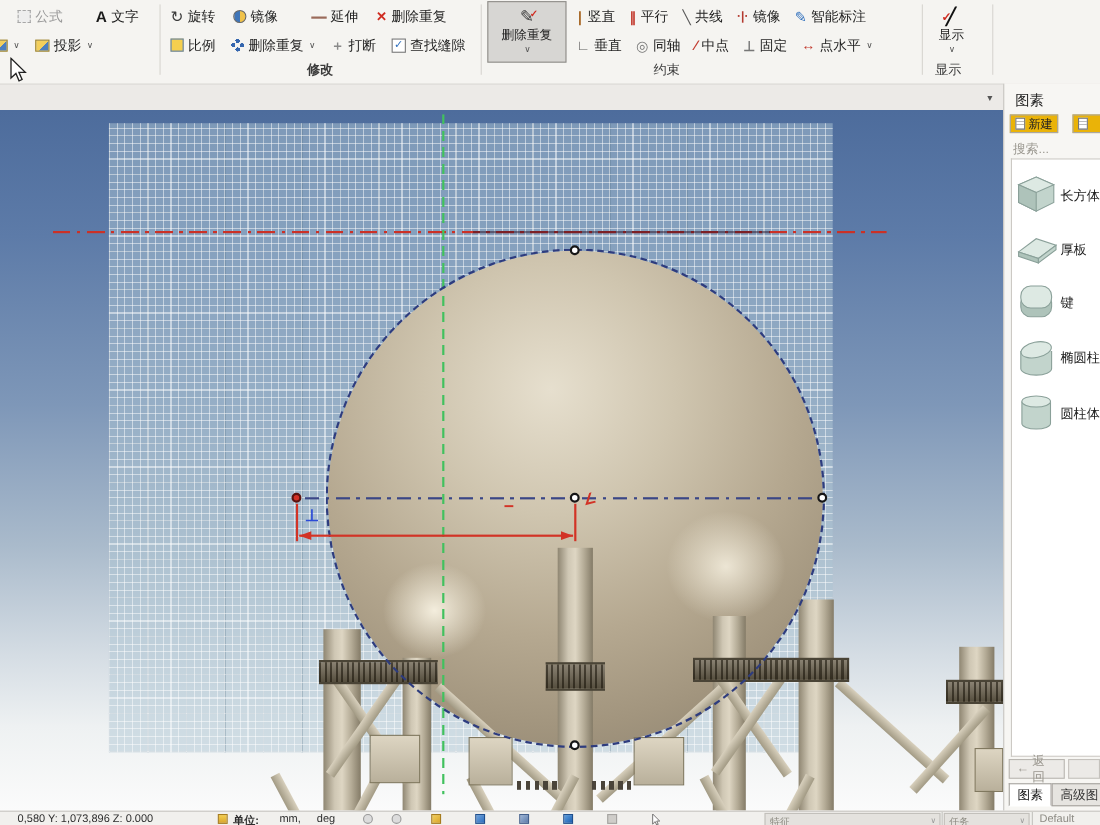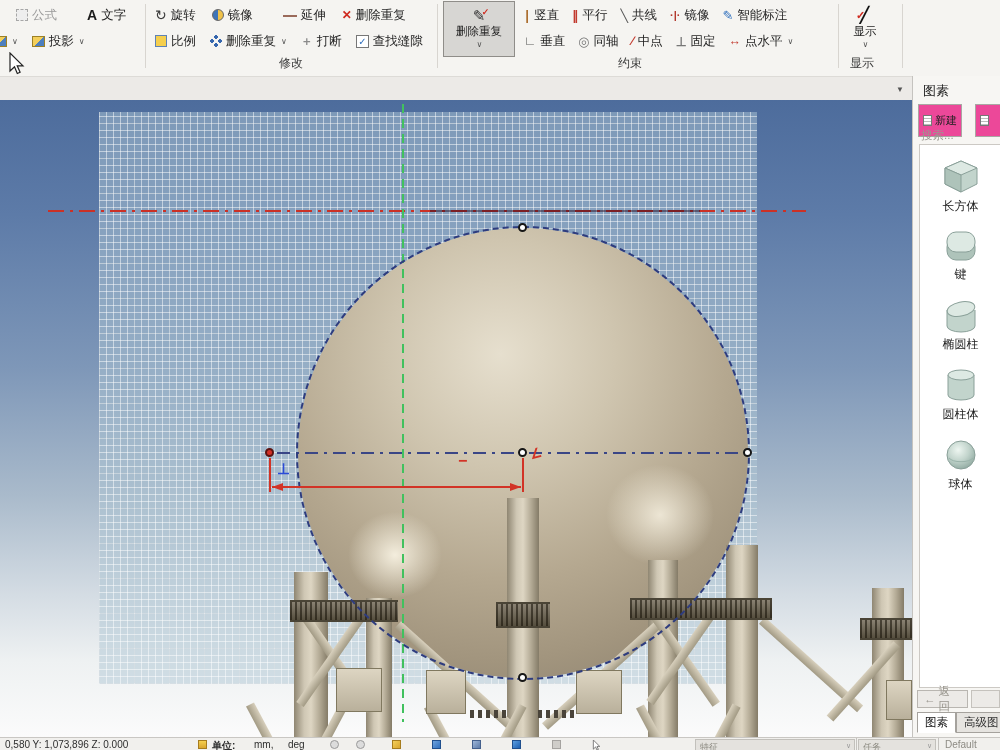--- a/index.html
+++ b/index.html
@@ -95,26 +95,26 @@
   
   .col { background:linear-gradient(90deg,#8f8672 0%,#cfc7b4 30%,#ded6c3 50%,#b4ab96 75%,#847b67 100%); z-index:12; }
   .brace { height:9px; background:linear-gradient(180deg,#d8d0bd,#a29a84); transform-origin:left center; z-index:12; }
   .serr { background-image:repeating-linear-gradient(90deg, rgba(20,15,5,.55) 0 2px, rgba(0,0,0,0) 2px 5px), linear-gradient(180deg,#8a8273,#554e3e); z-index:13; border-top:2px solid #4a4436; border-bottom:2px solid #4a4436; }
   .jbox { background:linear-gradient(180deg,#ddd5c2,#b9b09b); border:1px solid #80785f; z-index:14; }
   .bolts { background:repeating-linear-gradient(90deg,#4a443a 0 4px, rgba(0,0,0,0) 4px 8px); z-index:14; }
 
   
   .panel { left:912px; top:76px; width:88px; height:661px; background:#f7f6f3; border-left:1px solid #c5c3bf; overflow:hidden; }
   .panel-title { position:absolute; left:10px; top:6px; font-size:13px; color:#1e1e1e; }
-  .pbtn { position:absolute; top:28px; height:33px; display:flex; align-items:center; gap:3px; background:#ec4899; border:1px solid #a9a7a3; font-size:11px; color:#222; padding:0 4px; }
+  .pbtn { position:absolute; top:28px; height:17px; display:flex; align-items:center; gap:3px; background:#eab308; border:1px solid #a9a7a3; font-size:11px; color:#222; padding:0 4px; }
   .sheet-ic { width:9px; height:11px; background:#fff; border:1px solid #777;
     background-image:repeating-linear-gradient(0deg,#bbb 0 1px, rgba(0,0,0,0) 1px 3px); }
   .psearch { position:absolute; left:8px; top:52px; font-size:11.5px; color:#9b9890; }
   .plist { position:absolute; left:6px; top:68px; width:82px; height:544px; background:#fff; border:1px solid #ccc9c4; border-right:none; }
-  .pitem { display:flex; flex-direction:column; align-items:center; margin-top:13px; }
+  .pitem { display:flex; align-items:center; margin-top:13px; }
   .pitem .lbl { font-size:12px; color:#1c1c1c; margin-top:2px; }
   .backrow { position:absolute; left:4px; top:614px; display:flex; gap:3px; }
   .backbtn { display:flex; align-items:center; gap:3px; background:#eceae7; border:1px solid #b9b6b1; color:#9a978f; font-size:11.5px; padding:1px 6px; height:18px; }
   .ghostbtn { width:30px; height:18px; background:#eceae7; border:1px solid #c5c2bd; }
   .ptabs { position:absolute; left:4px; top:636px; display:flex; }
   .ptab { font-size:11.5px; padding:2px 7px; border:1px solid #a5a29d; background:#e6e4e0; color:#333; white-space:nowrap; }
   .ptab.active { background:#fff; border-bottom-color:#fff; color:#111; }
 
   
   .statusbar { left:0; top:737px; width:1000px; height:13px; background:#f1f0ed; border-top:1px solid #c9c7c3; overflow:hidden; z-index:50; }
@@ -184,21 +184,21 @@
     </span>
     <span class="ri">
       <span class="ic ic-plus">＋</span>
       <span>打断</span>
     </span>
     <span class="ri">
       <span class="ic ic-findgap">✓</span>
       <span>查找缝隙</span>
     </span>
   </div>
-  <div class="glabel" style="left:279px;">修改</div>
+  <div class="glabel" style="left:279px;font-weight:bold;">修改</div>
 
   <div class="vsep" style="left:437px;"></div>
 
   <div class="bigbtn smartbtn">
     <span class="smart-ic"><span>✎</span><span class="red">✓</span></span>
     <span>删除重复</span>
     <span class="chev">∨</span>
   </div>
 
   <div class="rrow" style="left:524px;top:4px;gap:13px;">
@@ -239,21 +239,21 @@
     <span class="ri">
       <span class="ic ic-fix">⊥</span>
       <span>固定</span>
     </span>
     <span class="ri">
       <span class="ic ic-ph">↔</span>
       <span>点水平</span>
       <span class="chev">∨</span>
     </span>
   </div>
-  <div class="glabel" style="left:618px;">约束</div>
+  <div class="glabel" style="left:594px;">约束</div>
 
   <div class="vsep" style="left:838px;"></div>
 
   <div class="bigbtn dispbtn">
     <span class="disp-ic">
       <span class="check">✓</span>
         <span class="stroke">╱</span>
     </span>
     <span>显示</span>
     <span class="chev">∨</span>
@@ -348,20 +348,28 @@
   <div class="psearch">搜索...</div>
 
   <div class="plist">
     <div class="pitem">
       <svg width="44" height="38" viewBox="0 0 44 38">
         <polygon points="22,3 38,10 38,26 22,34 6,26 6,10" fill="#c2d4cc" stroke="#8aa099"></polygon>
         <polygon points="6,10 22,3 38,10 22,17" fill="#dde9e3" stroke="#8aa099"></polygon>
         <polygon points="6,10 22,17 22,34 6,26" fill="#aec3ba" stroke="#8aa099"></polygon>
       </svg>
       <span class="lbl">长方体</span>
+    </div>
+    <div class="pitem">
+      <svg width="44" height="34" viewBox="0 0 44 34">
+        <polygon points="6,20 22,8 40,14 24,26" fill="#dde9e3" stroke="#8aa099"></polygon>
+        <polygon points="6,20 24,26 24,30 6,24" fill="#aec3ba" stroke="#8aa099"></polygon>
+        <polygon points="24,26 40,14 40,18 24,30" fill="#c2d4cc" stroke="#8aa099"></polygon>
+      </svg>
+      <span class="lbl">厚板</span>
     </div>
     <div class="pitem">
       <svg width="44" height="36" viewBox="0 0 44 36">
         <rect x="8" y="10" width="28" height="22" rx="9" fill="#aec3ba" stroke="#8aa099"></rect>
         <rect x="8" y="4" width="28" height="20" rx="9" fill="#dde9e3" stroke="#8aa099"></rect>
       </svg>
       <span class="lbl">键</span>
     </div>
     <div class="pitem">
       <svg width="44" height="38" viewBox="0 0 44 38">
@@ -370,51 +378,37 @@
       </svg>
       <span class="lbl">椭圆柱</span>
     </div>
     <div class="pitem">
       <svg width="44" height="38" viewBox="0 0 44 38">
         <path d="M9 9 v20 a13 5 0 0 0 26 0 v-20" fill="#c2d4cc" stroke="#8aa099"></path>
         <ellipse cx="22" cy="9" rx="13" ry="5" fill="#dde9e3" stroke="#8aa099"></ellipse>
       </svg>
       <span class="lbl">圆柱体</span>
     </div>
-    <div class="pitem">
-      <svg width="44" height="38" viewBox="0 0 44 38">
-        <defs>
-          <radialGradient id="sg" cx="40%" cy="32%" r="70%">
-            <stop offset="0%" stop-color="#eef6f1"></stop>
-              <stop offset="55%" stop-color="#c2d4cc"></stop>
-              <stop offset="100%" stop-color="#93aca3"></stop>
-          </radialGradient>
-        </defs>
-        <circle cx="22" cy="19" r="14" fill="url(#sg)" stroke="#8aa099"></circle>
-        <path d="M10 22 a13 6 0 0 0 24 0" fill="none" stroke="#9ab3aa" stroke-width="1"></path>
-      </svg>
-      <span class="lbl">球体</span>
-    </div>
   </div>
 
   <div class="backrow">
     <span class="backbtn">
       <span>←</span>
       <span>返回</span>
     </span>
     <span class="ghostbtn"></span>
   </div>
   <div class="ptabs">
     <span class="ptab active">图素</span>
     <span class="ptab">高级图</span>
   </div>
 </div>
 
 <div class="abs statusbar">
-  <span class="sb-text" style="left:5px;text-align:center;">0,580   Y:  1,073,896   Z:  0.000</span>
+  <span class="sb-text" style="left:16px;text-align:center;">0,580   Y:  1,073,896   Z:  0.000</span>
   <span class="sic" style="left:198px;background:linear-gradient(180deg,#f5cf4e,#d9a62e);border:1px solid #a67c1e;"></span>
   <span class="sb-text sb-bold" style="left:212px;">单位:</span>
   <span class="sb-text" style="left:254px;">mm,</span>
   <span class="sb-text" style="left:288px;">deg</span>
   <span class="sic" style="left:330px;border-radius:50%;border:1px solid #9a9a9a;background:#dcdcdc;"></span>
   <span class="sic" style="left:356px;border-radius:50%;border:1px solid #9a9a9a;background:#dcdcdc;"></span>
   <span class="sic" style="left:392px;background:linear-gradient(135deg,#f3cf5b,#d9a62e);border:1px solid #a67c1e;"></span>
   <span class="sic" style="left:432px;background:linear-gradient(135deg,#6fa3dd,#2f6fbd);border:1px solid #1f4f8d;"></span>
   <span class="sic" style="left:472px;background:linear-gradient(135deg,#9fb7d8,#5d7ba8);border:1px solid #44608c;"></span>
   <span class="sic" style="left:512px;background:linear-gradient(135deg,#5d9fe0,#1d5fb0);border:1px solid #1f4f8d;"></span>

